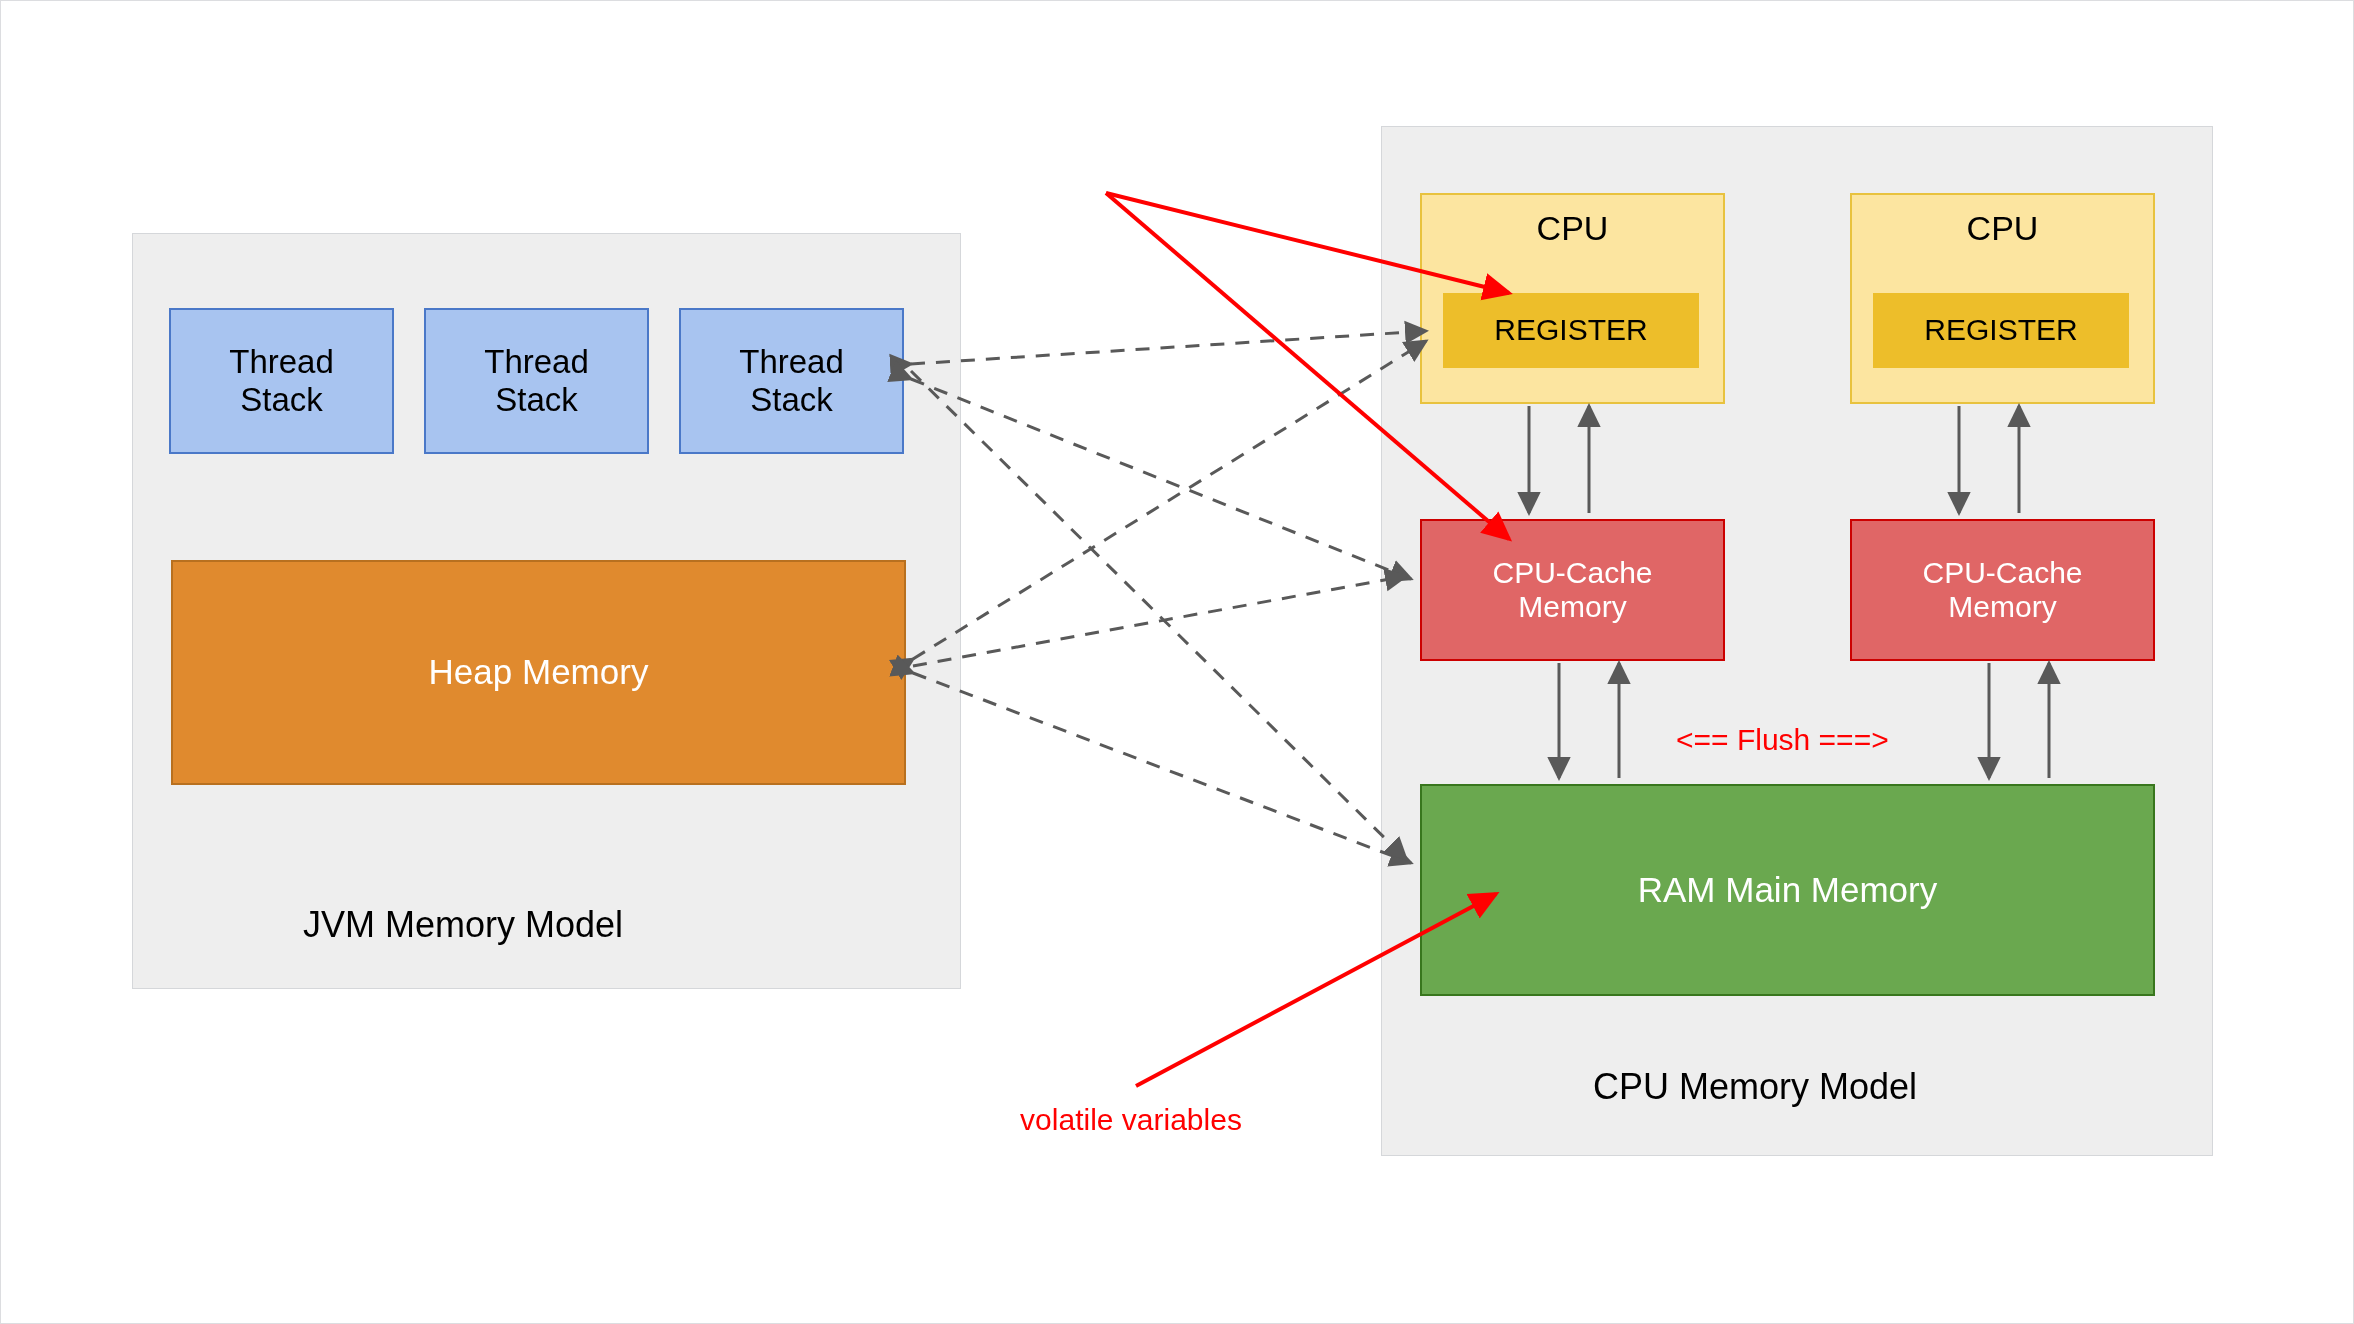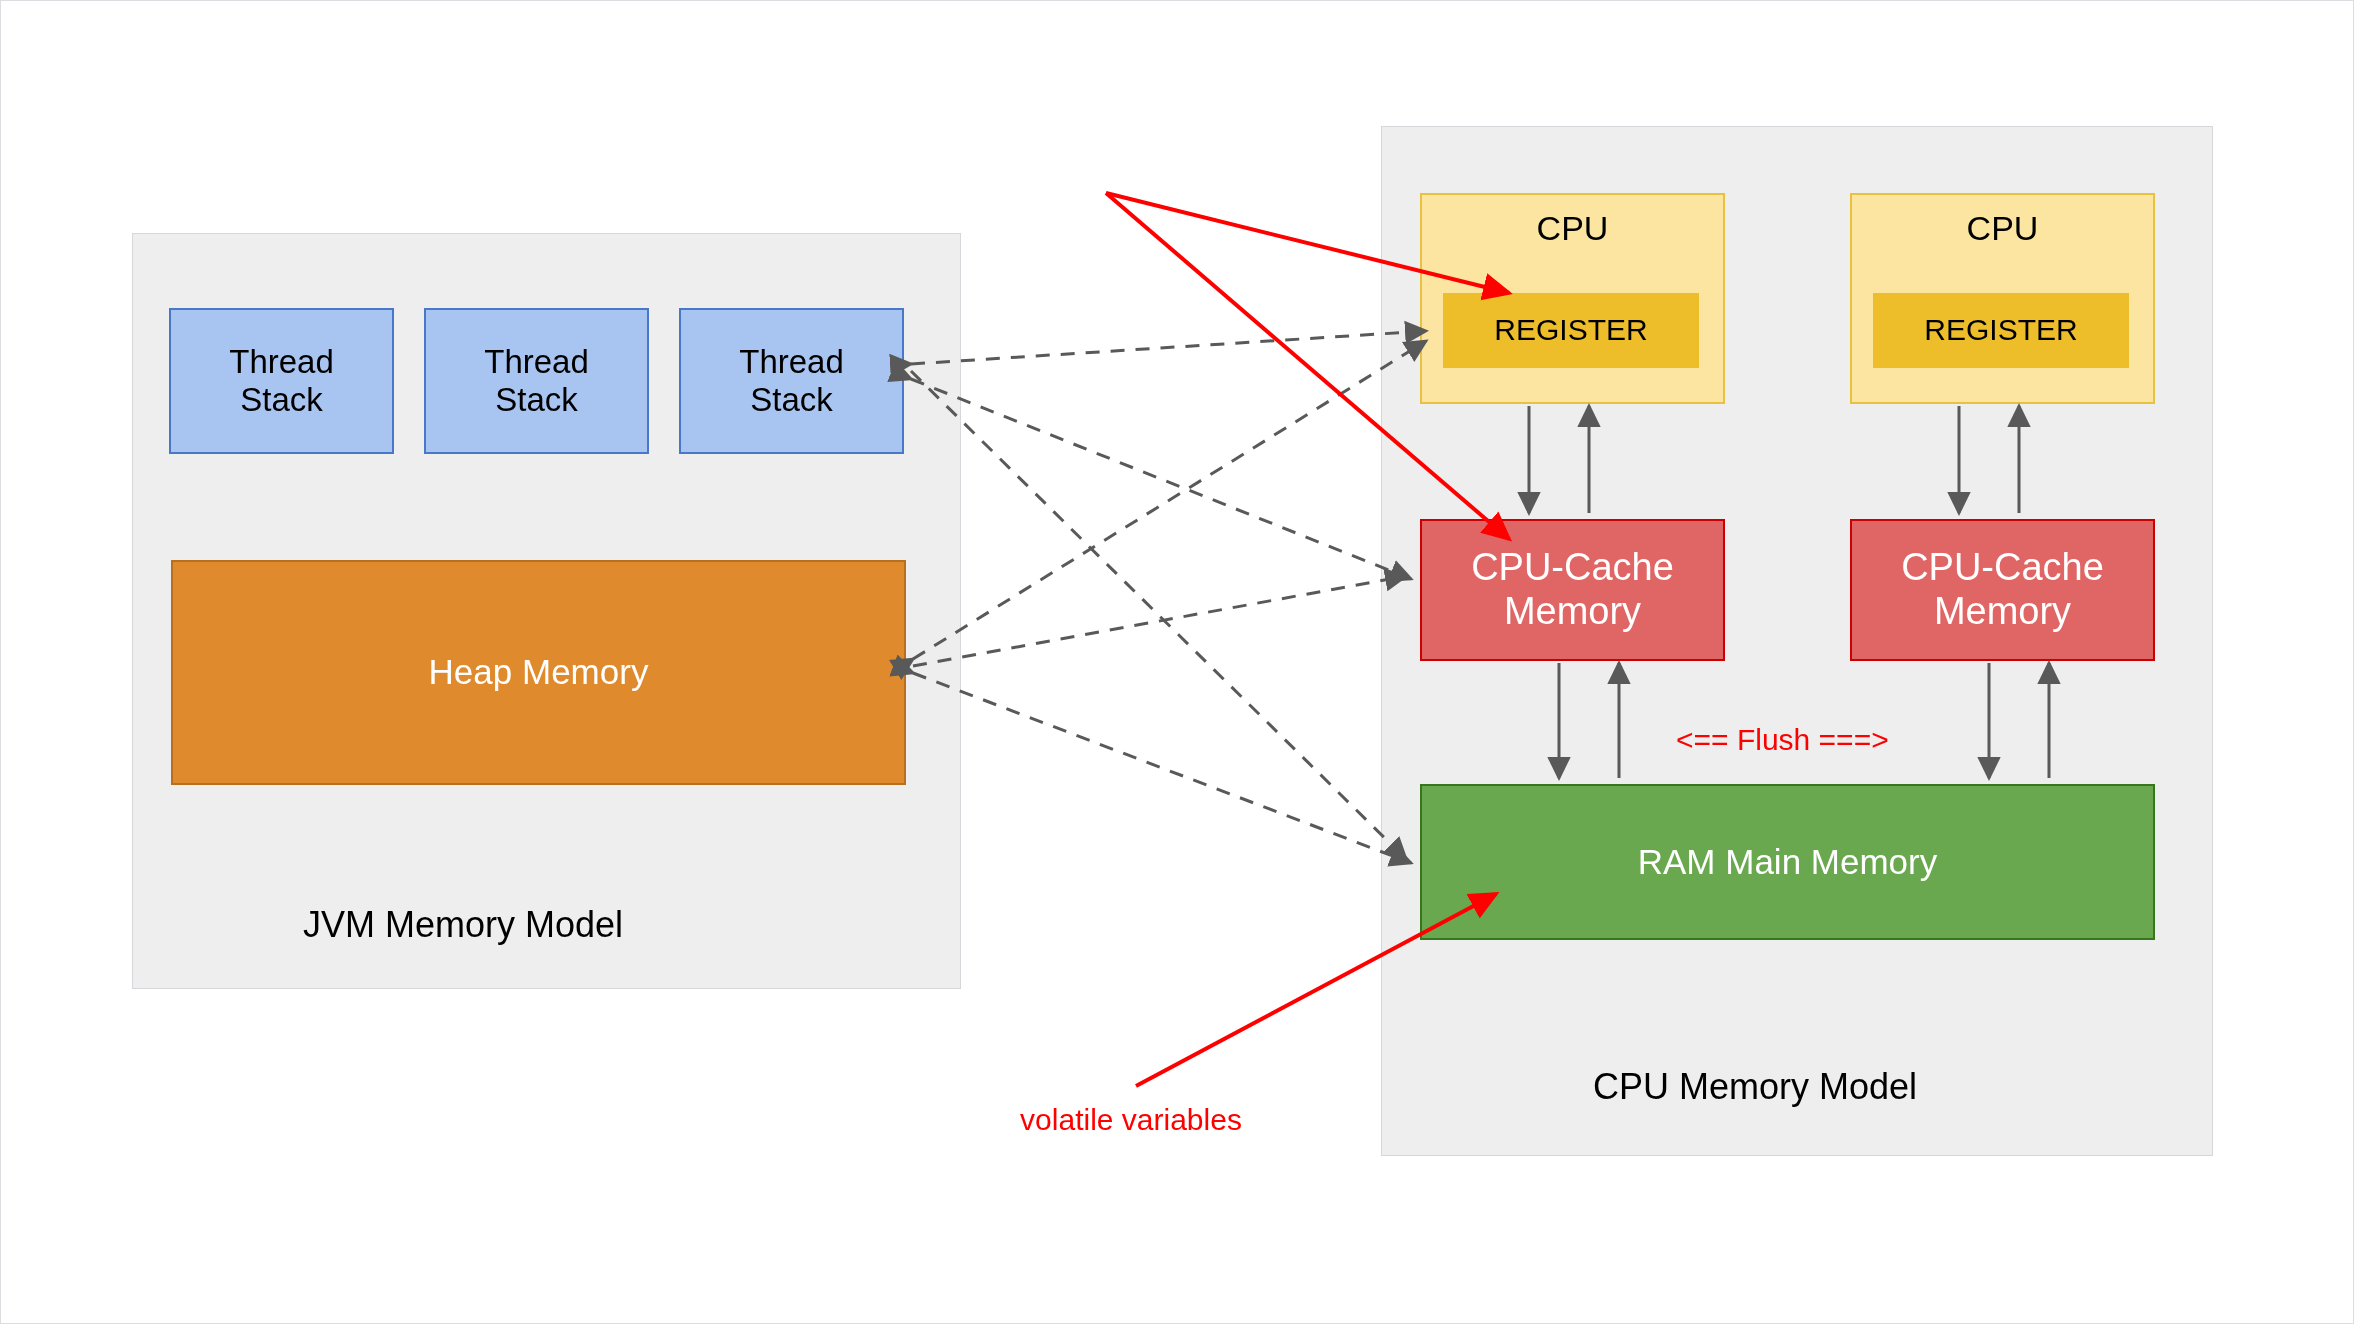--- a/index.html
+++ b/index.html
@@ -75,21 +75,21 @@
     color: #000000;
     font-size: 30px;
     display: flex;
     align-items: center;
     justify-content: center;
   }
   .cache {
     background: #e06666;
     border: 2px solid #cc0000;
     color: #ffffff;
-    font-size: 38px;
+    font-size: 30px;
   }
   .ram {
     background: #6aa84f;
     border: 2px solid #38761d;
     color: #ffffff;
     font-size: 35px;
   }
   .annotation {
     position: absolute;
     color: #ff0000;
@@ -157,21 +157,21 @@
     <div class="cpu-label">CPU</div>
     <div class="register" style="left:21px; top:98px; width:256px; height:75px;">
       <span>REGISTER</span>
     </div>
   </div>
 
   <div class="box cache" style="left:1849px; top:518px; width:305px; height:142px;">
     <span>CPU-Cache<br>Memory</span>
   </div>
 
-  <div class="box ram" style="left:1419px; top:783px; width:735px; height:156px;">
+  <div class="box ram" style="left:1419px; top:783px; width:735px; height:212px;">
     <span>RAM Main Memory</span>
   </div>
 
   <div class="flush-label" style="left:1675px; top:722px;">&lt;== Flush ===&gt;</div>
 
   <div class="panel-title" style="left:1380px; top:1065px; width:748px;">
     <span>CPU Memory Model</span>
   </div>
 
 

